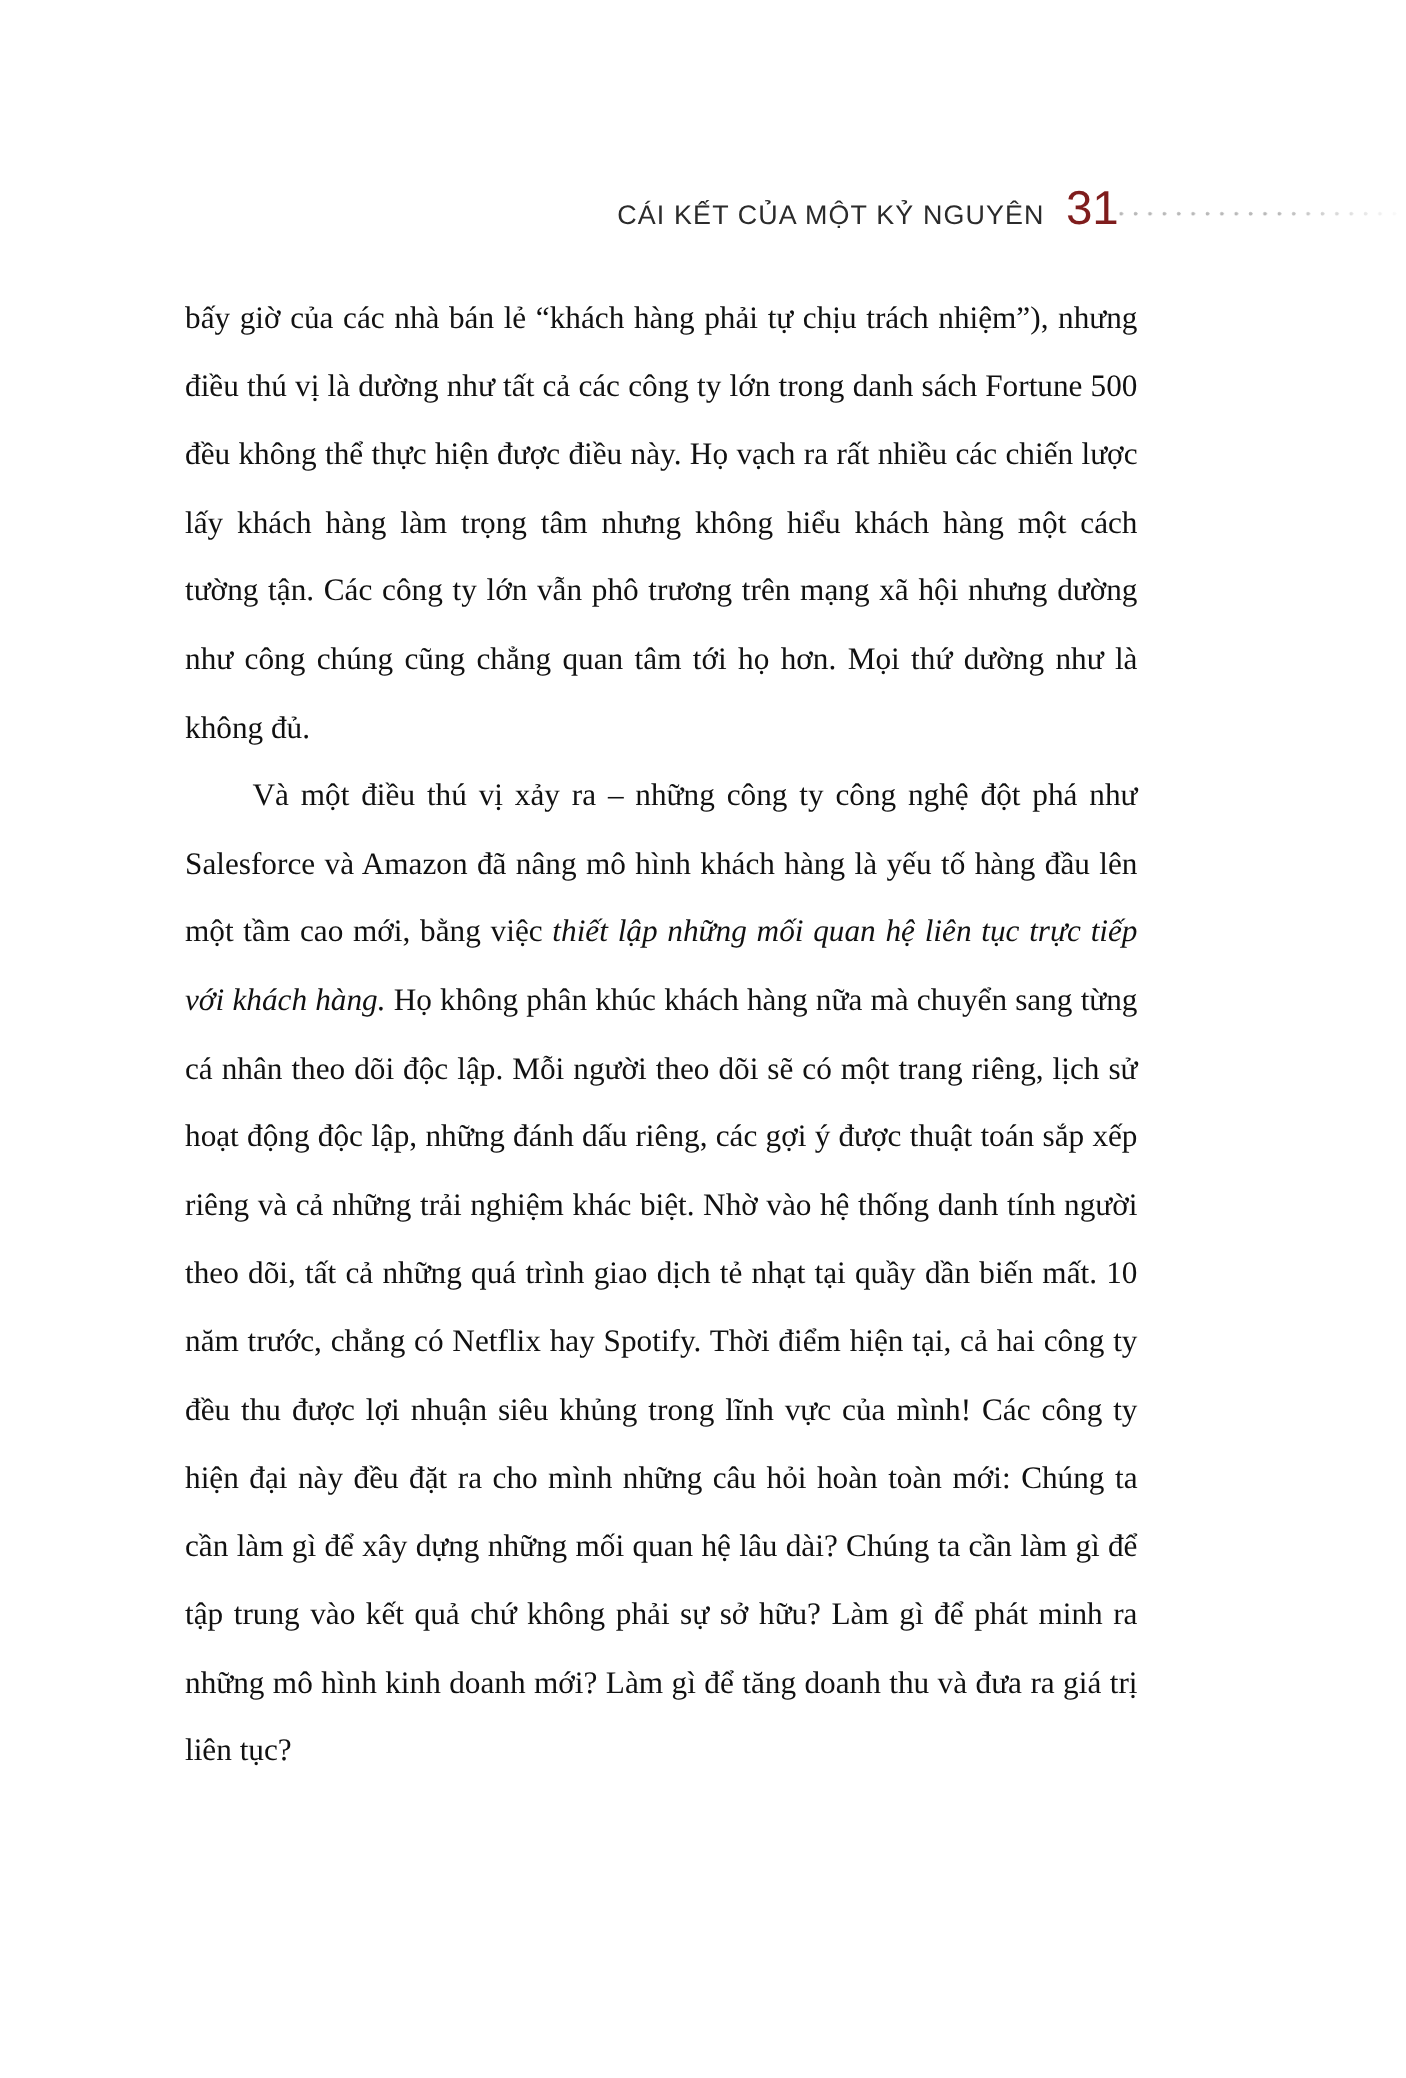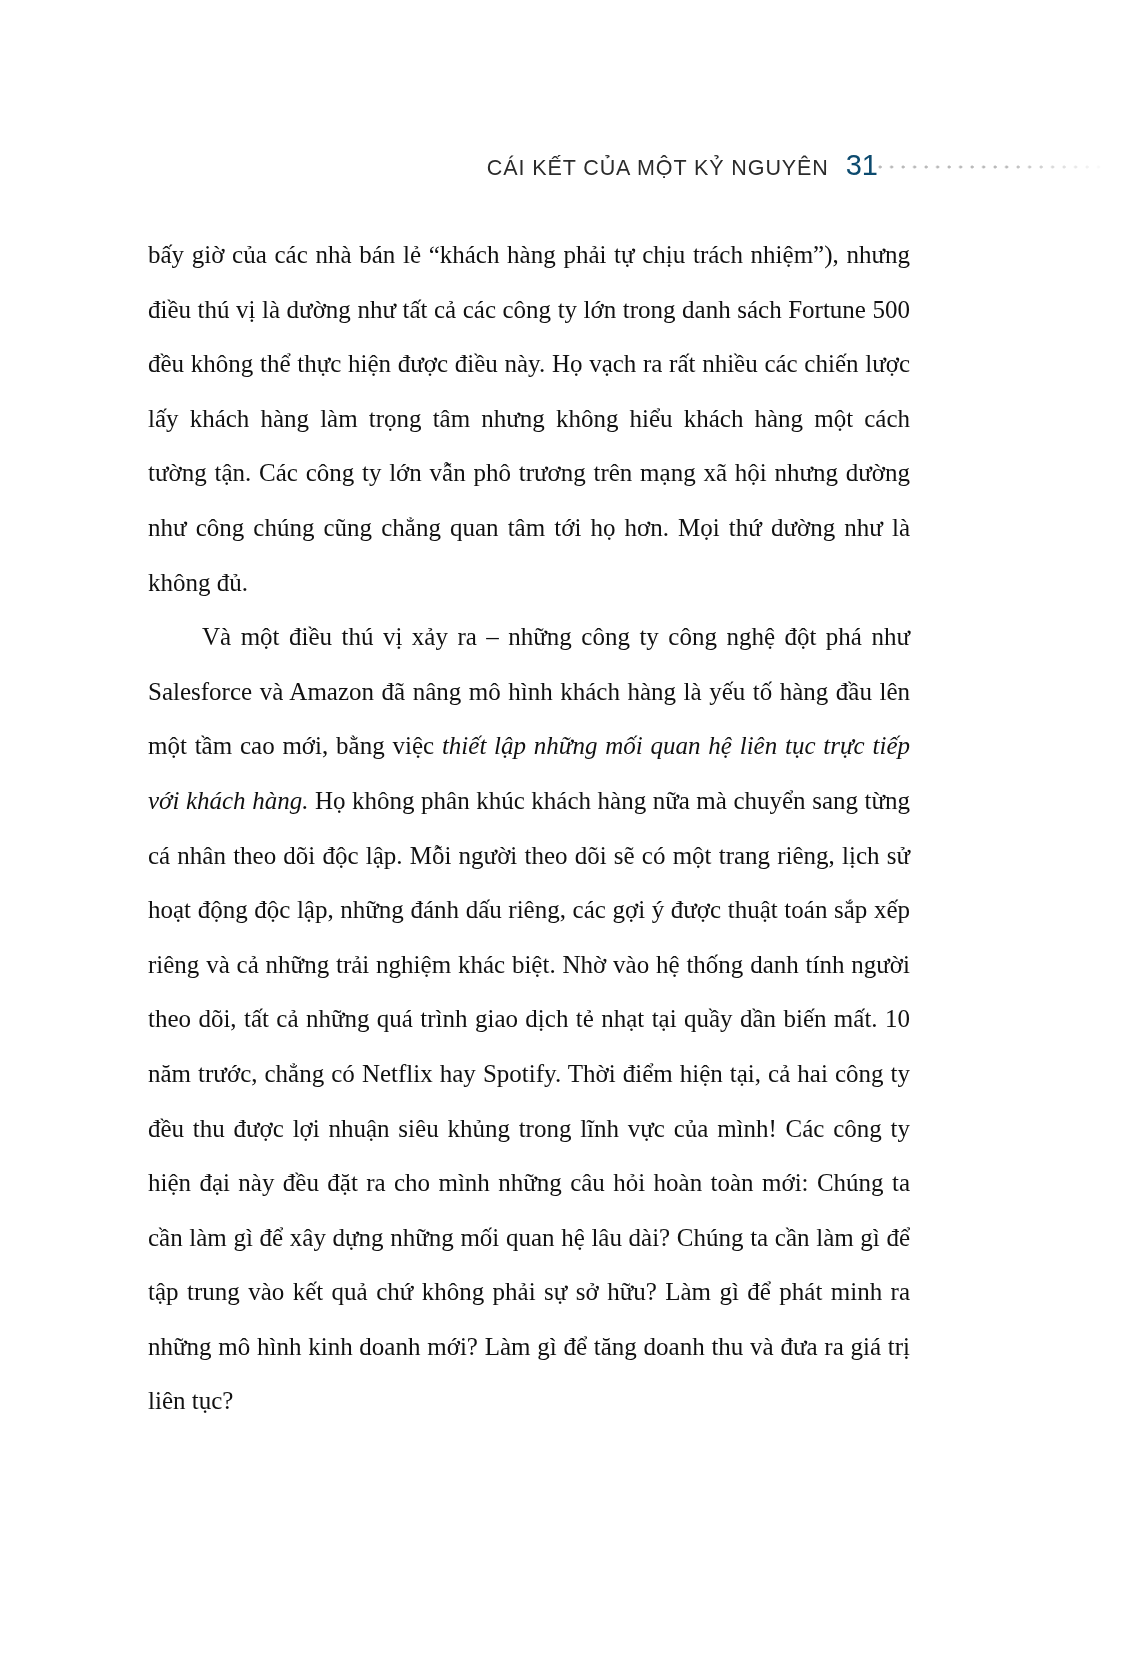--- a/index.html
+++ b/index.html
@@ -13,39 +13,39 @@
     height: 1662px;
     background: #ffffff;
     overflow: hidden;
     font-family: "Liberation Serif", "DejaVu Serif", serif;
   }
 
   
   .running-head {
     position: absolute;
     left: 148px;
-    right: 17px;
+    right: 0px;
     top: 146px;
     height: 40px;
     display: flex;
     align-items: baseline;
     justify-content: flex-end;
   }
   .rh-title {
     font-family: "Liberation Sans", "DejaVu Sans", sans-serif;
     font-size: 21.5px;
     letter-spacing: 0.9px;
     color: #2b2b2b;
     white-space: nowrap;
     font-weight: 400;
   }
   .rh-folio {
     font-family: "Liberation Sans", "DejaVu Sans", sans-serif;
-    font-size: 29px;
-    color: #0c4a6e;
+    font-size: 38px;
+    color: #7f1d1d;
     font-weight: 400;
     margin-left: 17px;
     letter-spacing: 0px;
   }
   .rh-leader {
     flex: 0 0 230px;
     height: 29px;
     position: relative;
     overflow: hidden;
   }

